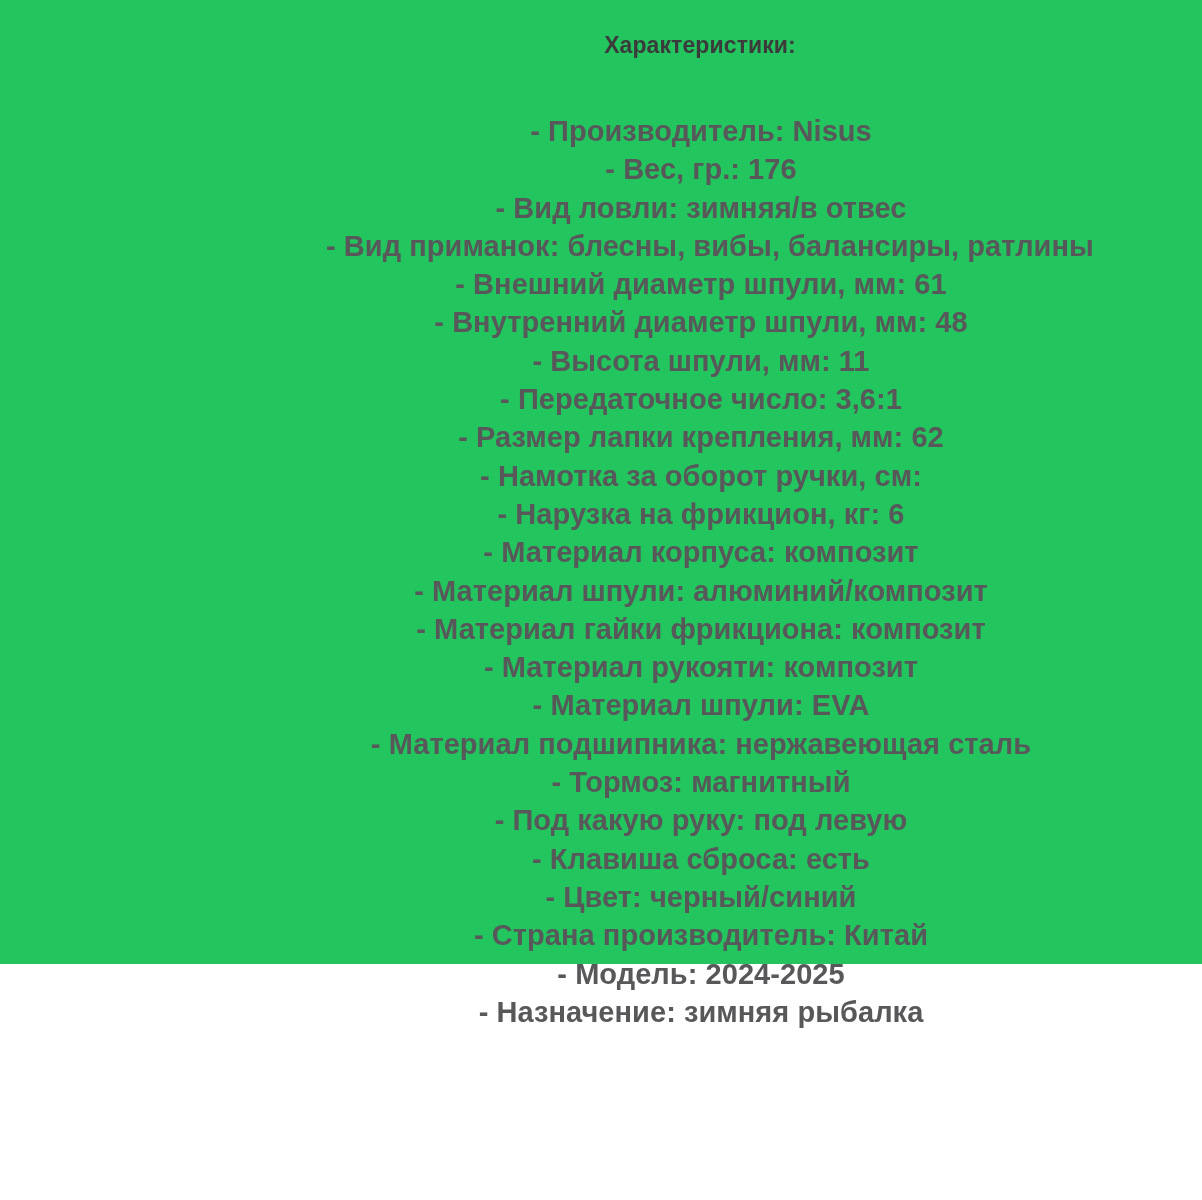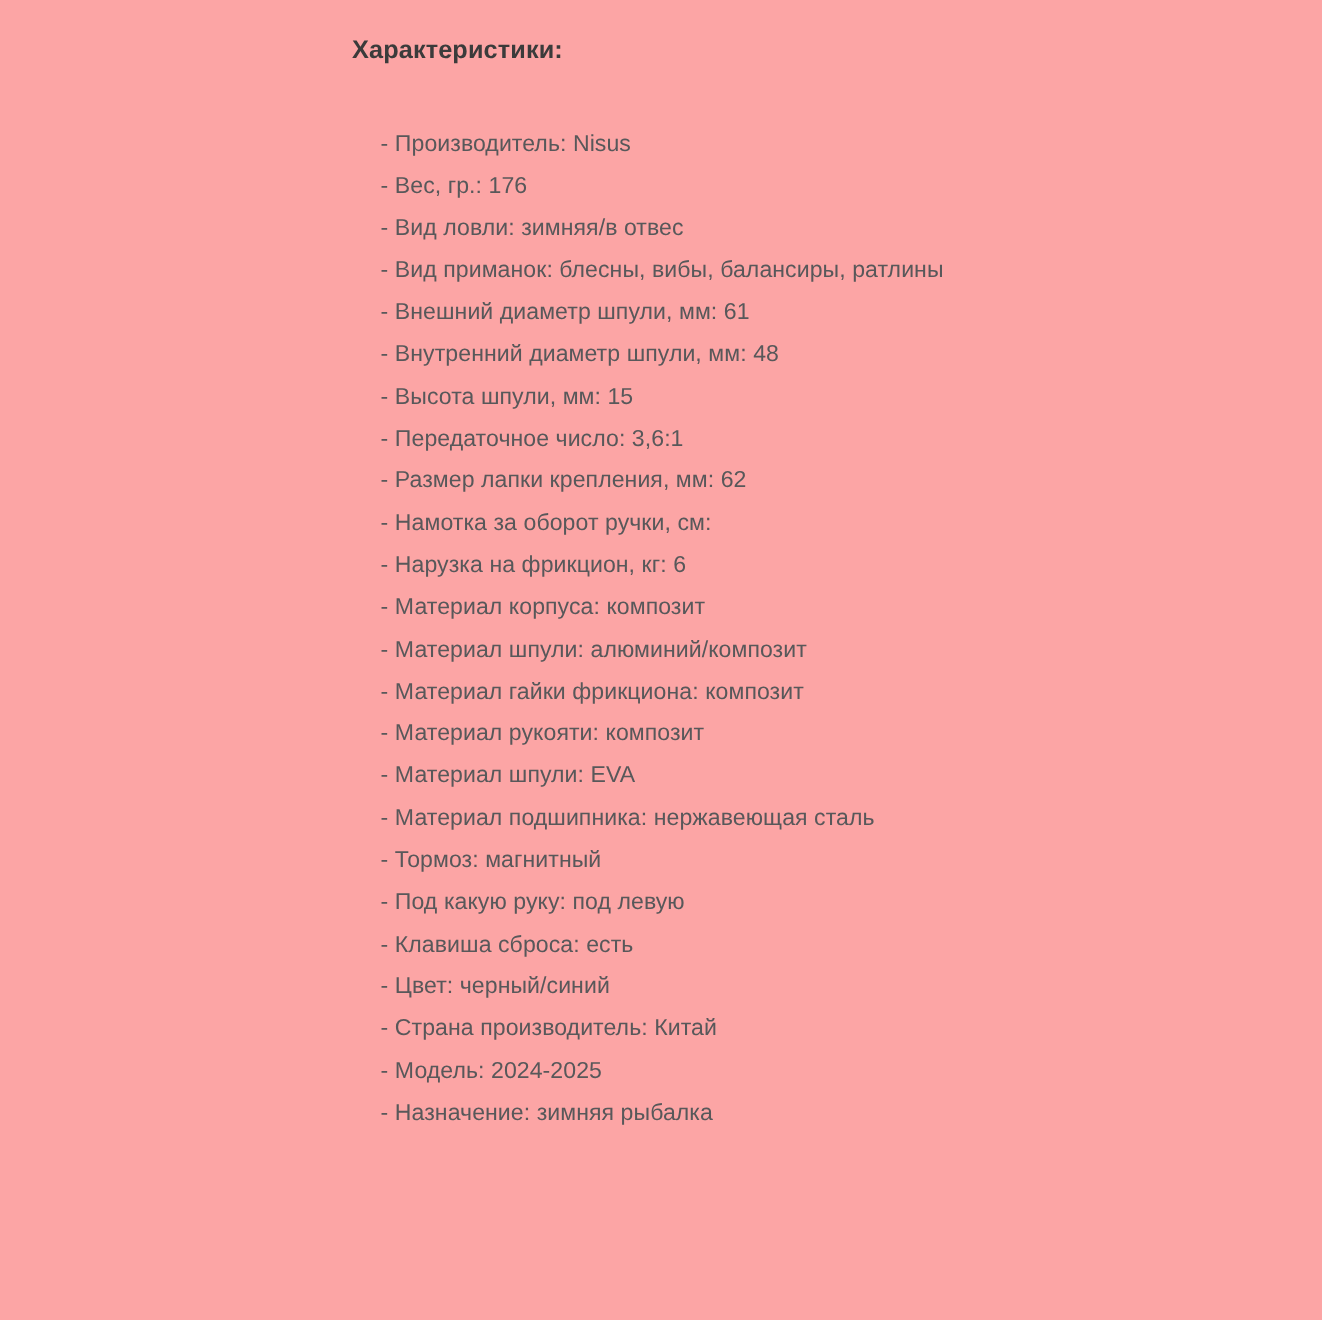--- a/index.html
+++ b/index.html
@@ -11,23 +11,24 @@
   body {
     width: 1202px;
     height: 1200px;
     font-family: "Liberation Sans", "DejaVu Sans", sans-serif;
     -webkit-font-smoothing: antialiased;
     overflow: hidden;
   }
   .page {
     position: relative;
     width: 1202px;
-    height: 1200px;
-    background: #fca5a5;
+    height: 964px;
+    background: #22c55e;
     box-sizing: border-box;
+    text-align: center;
   }
   .spec-block {
     position: absolute;
     left: 320px;
     top: 30px;
     width: 760px;
   }
   .spec-title {
     font-size: 23px;
     font-weight: bold;
@@ -41,46 +42,45 @@
     list-style: none;
     margin: 0;
     padding: 0;
     position: absolute;
     top: 82px;
     left: 6px;
     width: 750px;
   }
   .spec-item {
     display: block;
-    font-size: 21px;
-    font-weight: normal;
+    font-size: 29px;
+    font-weight: bold;
     color: #58585a;
     line-height: 38.3px;
     white-space: nowrap;
     letter-spacing: 0.05px;
-    margin-left: 20px;
   }
   .spec-text {
     display: inline;
   }
 </style>
 </head>
 <body>
 
 <div class="page">
   <div class="spec-block">
     <h2 class="spec-title">Характеристики:</h2>
     <ul class="spec-list">
         <li class="spec-item"><span class="spec-text">- Производитель: Nisus</span></li>
         <li class="spec-item"><span class="spec-text">- Вес, гр.: 176</span></li>
         <li class="spec-item"><span class="spec-text">- Вид ловли: зимняя/в отвес</span></li>
         <li class="spec-item"><span class="spec-text">- Вид приманок: блесны, вибы, балансиры, ратлины</span></li>
         <li class="spec-item"><span class="spec-text">- Внешний диаметр шпули, мм: 61</span></li>
         <li class="spec-item"><span class="spec-text">- Внутренний диаметр шпули, мм: 48</span></li>
-        <li class="spec-item"><span class="spec-text">- Высота шпули, мм: 15</span></li>
+        <li class="spec-item"><span class="spec-text">- Высота шпули, мм: 11</span></li>
         <li class="spec-item"><span class="spec-text">- Передаточное число: 3,6:1</span></li>
         <li class="spec-item"><span class="spec-text">- Размер лапки крепления, мм: 62</span></li>
         <li class="spec-item"><span class="spec-text">- Намотка за оборот ручки, см:</span></li>
         <li class="spec-item"><span class="spec-text">- Нарузка на фрикцион, кг: 6</span></li>
         <li class="spec-item"><span class="spec-text">- Материал корпуса: композит</span></li>
         <li class="spec-item"><span class="spec-text">- Материал шпули: алюминий/композит</span></li>
         <li class="spec-item"><span class="spec-text">- Материал гайки фрикциона: композит</span></li>
         <li class="spec-item"><span class="spec-text">- Материал рукояти: композит</span></li>
         <li class="spec-item"><span class="spec-text">- Материал шпули: EVA</span></li>
         <li class="spec-item"><span class="spec-text">- Материал подшипника: нержавеющая сталь</span></li>

